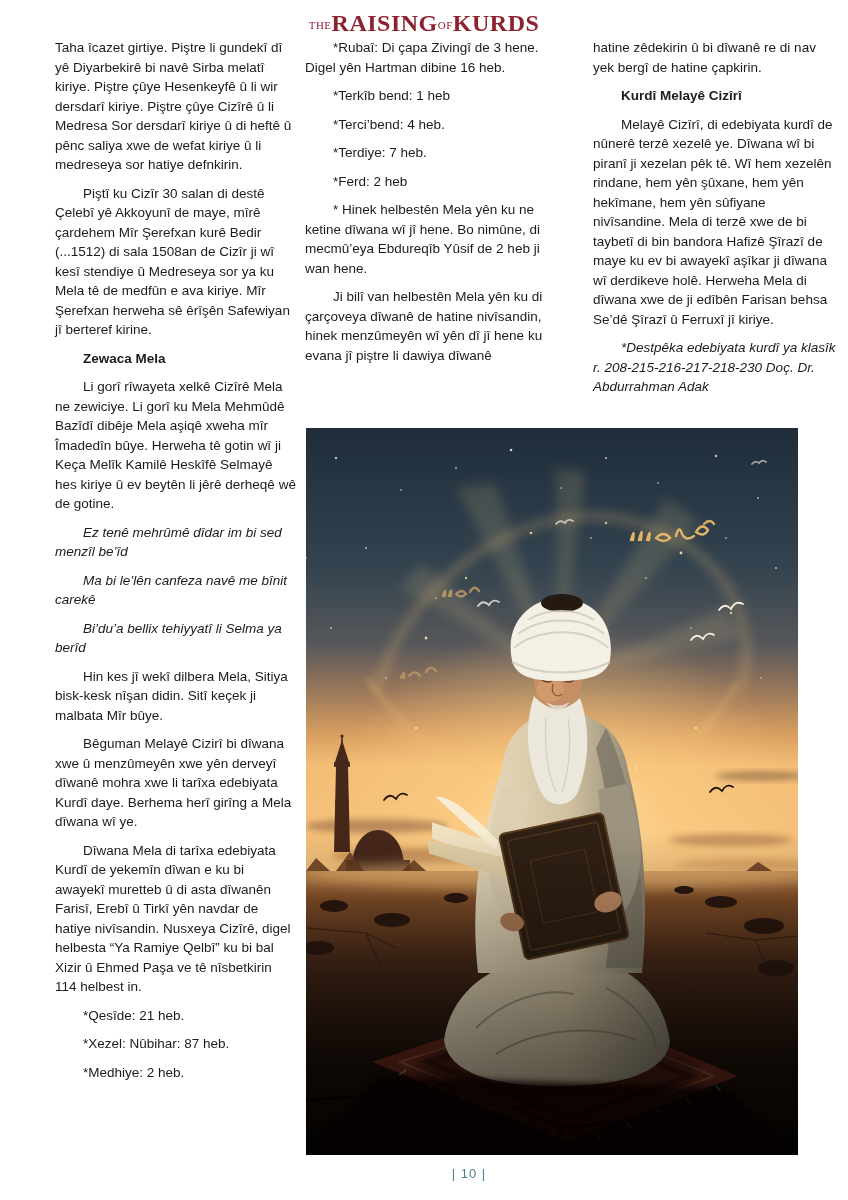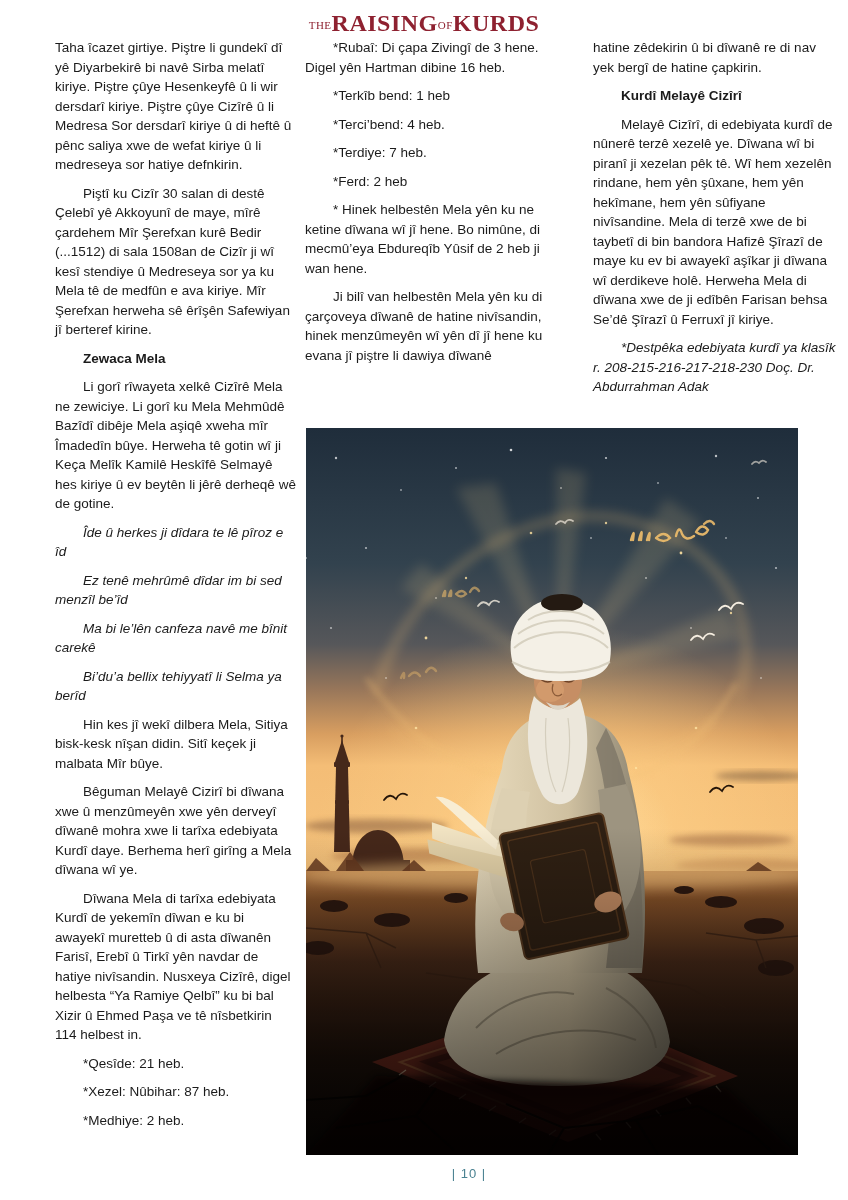--- a/index.html
+++ b/index.html
@@ -41,21 +41,20 @@
 
   <div id="masthead">
     <span class="sm">THE</span><span class="lg">RAISING</span><span class="sm">OF</span><span class="lg">KURDS</span>
   </div>
 
   <div id="col1" class="col">
     <p class="p0">Taha îcazet girtiye. Piştre li gundekî dî yê Diyarbekirê bi navê Sirba melatî kiriye. Piştre çûye Hesenkeyfê û li wir dersdarî kiriye. Piştre çûye Cizîrê û li Medresa Sor dersdarî kiriye û di heftê û pênc saliya xwe de wefat kiriye û li medreseya sor hatiye defnkirin.</p>
     <p class="p">Piştî ku Cizîr 30 salan di destê Çelebî yê Akkoyunî de maye, mîrê çardehem Mîr Şerefxan kurê Bedir (...1512) di sala 1508an de Cizîr ji wî kesî stendiye û Medreseya sor ya ku Mela tê de medfûn e ava kiriye. Mîr Şerefxan herweha sê êrîşên Safewiyan jî berteref kirine.</p>
     <p class="h">Zewaca Mela</p>
     <p class="p">Li gorî rîwayeta xelkê Cizîrê Mela ne zewiciye. Li gorî ku Mela Mehmûdê Bazîdî dibêje Mela aşiqê xweha mîr Îmadedîn bûye. Herweha tê gotin wî ji Keça Melîk Kamilê Heskîfê Selmayê hes kiriye û ev beytên li jêrê derheqê wê de gotine.</p>
-    <p class="v">Îde û herkes ji dîdara te lê pîroz e îd</p>
     <p class="v">Ez tenê mehrûmê dîdar im bi sed menzîl be’îd</p>
     <p class="v">Ma bi le’lên canfeza navê me bînit carekê</p>
     <p class="v">Bi’du’a bellix tehiyyatî li Selma ya berîd</p>
     <p class="p">Hin kes jî wekî dilbera Mela, Sitiya bisk-kesk nîşan didin. Sitî keçek ji malbata Mîr bûye.</p>
     <p class="p">Bêguman Melayê Cizirî bi dîwana xwe û menzûmeyên xwe yên derveyî dîwanê mohra xwe li tarîxa edebiyata Kurdî daye. Berhema herî girîng a Mela dîwana wî ye.</p>
     <p class="p">Dîwana Mela di tarîxa edebiyata Kurdî de yekemîn dîwan e ku bi awayekî muretteb û di asta dîwanên Farisî, Erebî û Tirkî yên navdar de hatiye nivîsandin. Nusxeya Cizîrê, digel helbesta “Ya Ramiye Qelbî” ku bi bal Xizir û Ehmed Paşa ve tê nîsbetkirin 114 helbest in.</p>
     <p class="p">*Qesîde: 21 heb.</p>
     <p class="p">*Xezel: Nûbihar: 87 heb.</p>
     <p class="p">*Medhiye: 2 heb.</p>
   </div>

